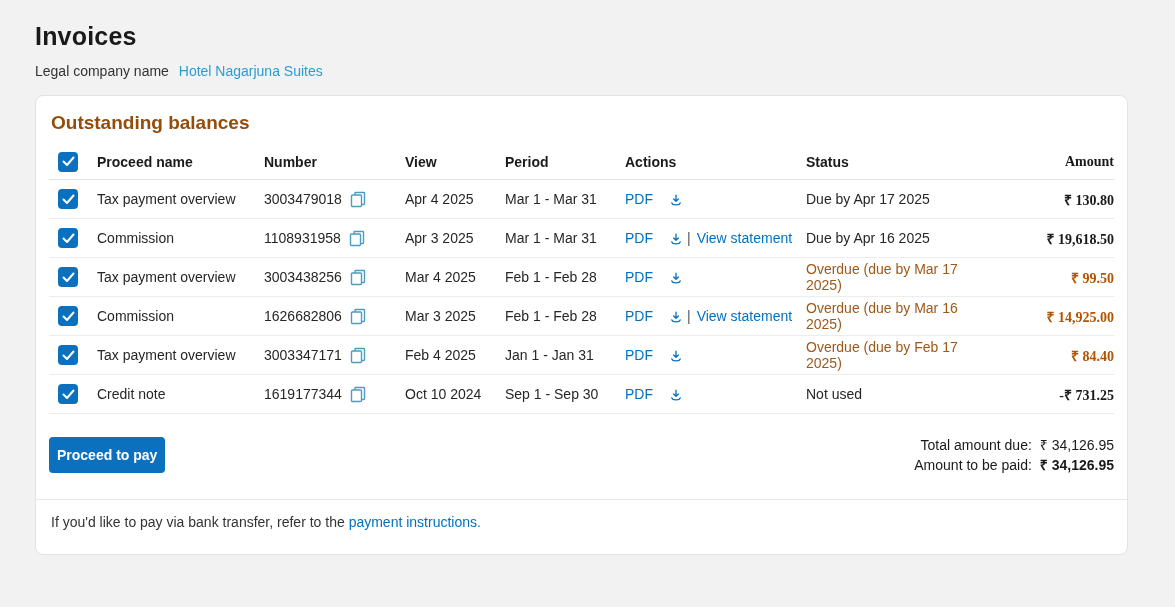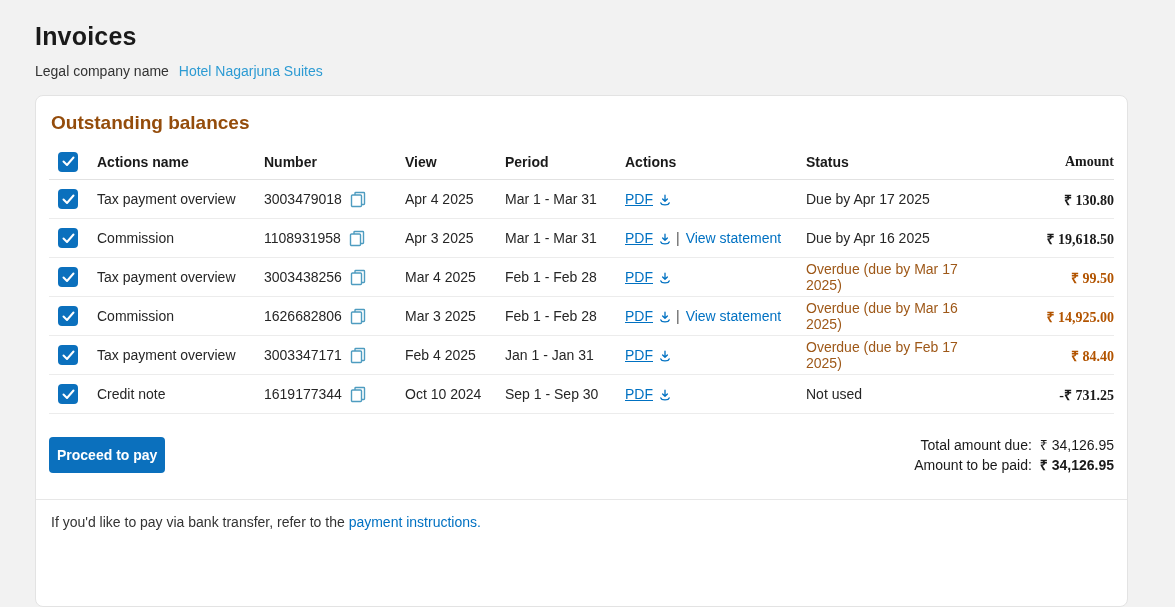--- a/index.html
+++ b/index.html
@@ -16,21 +16,21 @@
   .legal-line { margin-top:12px; font-size:14px; color:#333; }
   .legal-link { color:#2d9bd3; text-decoration:none; margin-left:6px; cursor:pointer; }
 
   .card {
     margin-top:16px;
     background:#fff;
     border:1px solid #e3e3e3;
     border-radius:8px;
     padding:16px 13px 0 13px;
     width:1093px;
-    height:512px;
+    height:460px;
     position:relative;
   }
   .card-heading { font-size:19px; font-weight:700; color:#944c0b; padding-left:2px; }
 
   .tbl { margin-top:10px; }
   .tr {
     display:grid;
     grid-template-columns:48px 167px 141px 100px 120px 181px 1fr 130px;
     align-items:center;
     min-height:39px;
@@ -47,21 +47,21 @@
     width:20px; height:20px; border-radius:4px;
     background:#0b70bd; display:flex; align-items:center; justify-content:center;
     margin-left:9px; cursor:pointer;
   }
   .checkbox svg { display:block; }
 
   .num-wrap { display:flex; align-items:center; gap:8px; }
   .copy-btn { cursor:pointer; display:flex; align-items:center; }
 
   .link { color:#0071c2; text-decoration:none; cursor:pointer; }
-  .pdf-link { display:inline-flex; align-items:flex-end; gap:5px;text-decoration:underline; }
+  .pdf-link { display:inline-flex; align-items:flex-end; gap:16px; }
   .sep { color:#555; margin:0 6px 0 4px; }
 
   .pay-row {
     display:flex; justify-content:space-between; align-items:center;
     margin-top:21px;
   }
   .pay-btn {
     background:#0b70bd; color:#fff; font-weight:700; font-size:14px;
     border:none; border-radius:4px; padding:10px 8px; cursor:pointer;
     font-family:"Liberation Sans", sans-serif;
@@ -92,21 +92,21 @@
     <div class="tbl">
 
       <div class="tr head">
         <div class="cell">
           <span class="checkbox">
             <svg width="13" height="11" viewBox="0 0 13 11">
                 <polyline points="1.5,5.5 5,9 11.5,1.5" fill="none" stroke="#ffffff" stroke-width="2" stroke-linecap="round" stroke-linejoin="round"></polyline>
               </svg>
           </span>
         </div>
-        <div class="cell th">Actions name</div>
+        <div class="cell th">Proceed name</div>
         <div class="cell th">Number</div>
         <div class="cell th">View</div>
         <div class="cell th">Period</div>
         <div class="cell th">Actions</div>
         <div class="cell th">Status</div>
         <div class="cell th amount-cell">Amount</div>
       </div>
 
       <div class="tr">
         <div class="cell">

